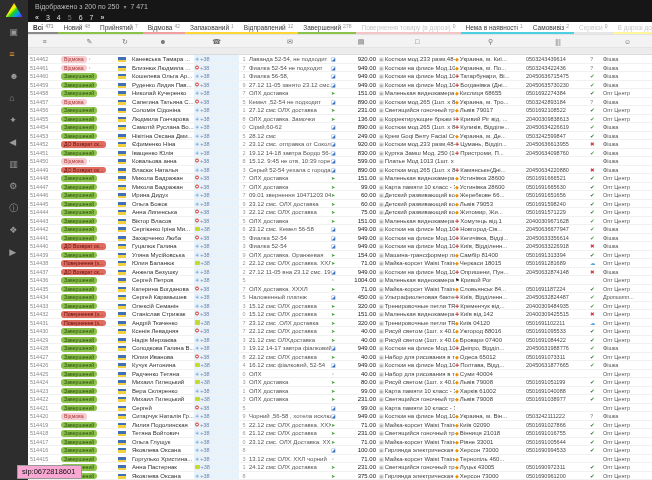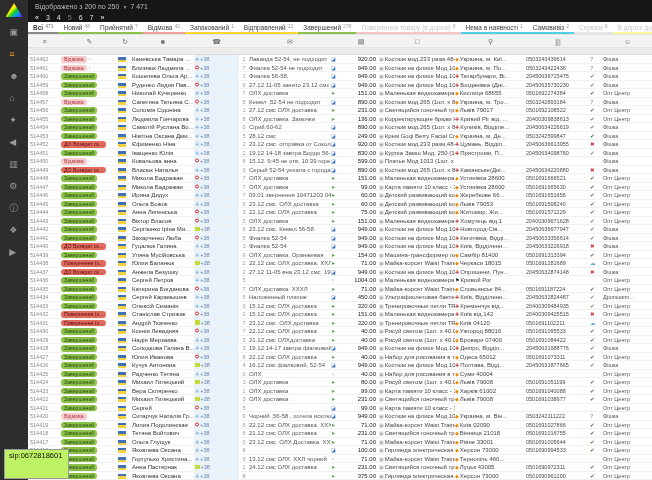--- a/index.html
+++ b/index.html
@@ -66,21 +66,21 @@
   .li{font-size:5px;margin-right:1px}
   .li-or{color:#f08c00}
   .li-cr{color:#c4403a}
   .li-bk{color:#222}
   .c-loc{color:#444}
   .c-ttn{color:#4a4a4a;font-size:5.5px}
   .ts{justify-self:center;font-size:5.5px;font-weight:bold}
   .ts-c1{color:#2e7d32}.ts-c2{color:#43a047}.ts-q{color:#9e9e9e}.ts-x{color:#d32f2f}.ts-cl{color:#5aa7e8}
   .c-src{color:#555;font-size:5.5px}
   
-  .sip{position:absolute;left:4px;bottom:1px;background:#bef264;border:1px solid #9a9a9a;padding:1px 6px 18px 4px;font-size:7.5px;color:#111;z-index:5}
+  .sip{position:absolute;left:17px;bottom:1px;background:#f9a8d4;border:1px solid #9a9a9a;padding:1px 6px 2px 4px;font-size:7.5px;color:#111;z-index:5}
 </style>
 </head>
 <body>
 
 <div class="app">
   <aside class="sidebar">
     <div class="logo"></div>
     <div id="side-icons">
         <div class="side-icon">▣</div>
         <div class="side-icon active">≡</div>

